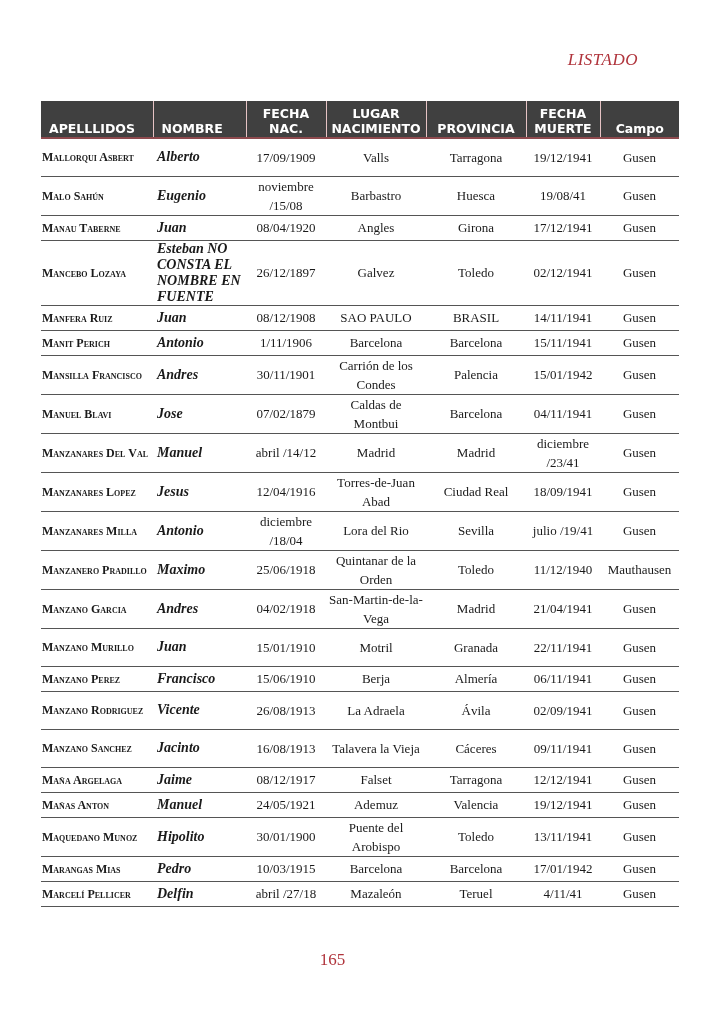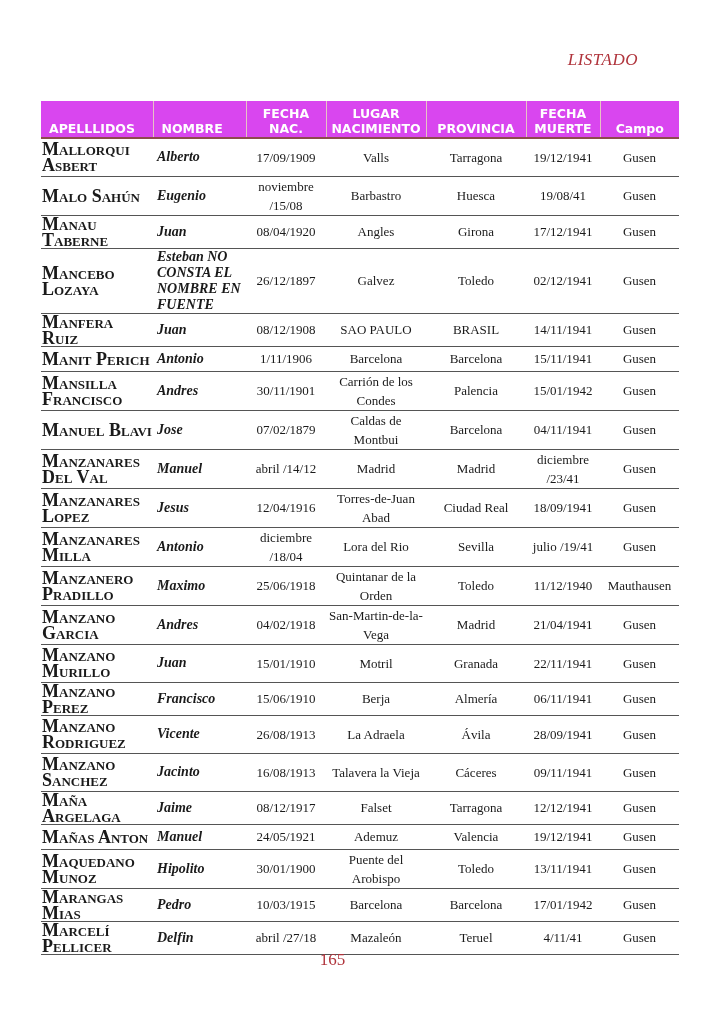--- a/index.html
+++ b/index.html
@@ -9,31 +9,31 @@
          color:#b0343c; font-size:17px; letter-spacing:0.5px;margin-left:48px; }
   table.listing { position:absolute; left:41px; top:101px; width:638px;
          border-collapse:collapse; table-layout:fixed; }
   table.listing col.c1 { width:112px; }
   table.listing col.c2 { width:93px; }
   table.listing col.c3 { width:80px; }
   table.listing col.c4 { width:100px; }
   table.listing col.c5 { width:100px; }
   table.listing col.c6 { width:74px; }
   table.listing col.c7 { width:79px; }
-  thead th { background:#d946ef; color:#ffffff;
+  thead th { background:#404040; color:#ffffff;
          font-family:"DejaVu Sans", "Liberation Sans", sans-serif; font-weight:bold;
          font-size:12.5px; line-height:15px; height:35px; padding:0 2px 1px 2px;
          vertical-align:bottom; text-align:center;
          border-right:1px solid #e6c3c4; border-bottom:2px solid #8e4a4e; }
   thead th:last-child { border-right:none; }
   thead th.left { text-align:left; padding-left:8px; }
   tbody td { font-size:13px; line-height:19px; text-align:center; vertical-align:middle;
          padding:0 1px; border-bottom:1.5px solid #555; }
   tbody td.surname { text-align:left; font-variant:small-caps; font-weight:bold;
-         font-size:18px; line-height:16px; padding-left:1px; }
+         font-size:12px; line-height:16px; padding-left:1px; }
   tbody td.name { text-align:left; font-weight:bold; font-size:14px; line-height:16px; padding-left:4px;font-style:italic; }
   tbody tr { height:25px; }
   tbody tr.tall2 { height:38px; }
   tbody tr.tall4 { height:65px; }
   .page-number { position:absolute; top:950px; left:0; width:665px; text-align:center;
          color:#b0343c; font-size:17px; }
 </style>
 </head>
 <body>
 
@@ -195,21 +195,21 @@
         <td>Almería</td>
         <td>06/11/1941</td>
         <td>Gusen</td>
       </tr>
       <tr class="tall2">
         <td class="surname">Manzano Rodriguez</td>
         <td class="name">Vicente</td>
         <td>26/08/1913</td>
         <td>La Adraela</td>
         <td>Ávila</td>
-        <td>28/09/1941</td>
+        <td>02/09/1941</td>
         <td>Gusen</td>
       </tr>
       <tr class="tall2">
         <td class="surname">Manzano Sanchez</td>
         <td class="name">Jacinto</td>
         <td>16/08/1913</td>
         <td>Talavera la Vieja</td>
         <td>Cáceres</td>
         <td>09/11/1941</td>
         <td>Gusen</td>

